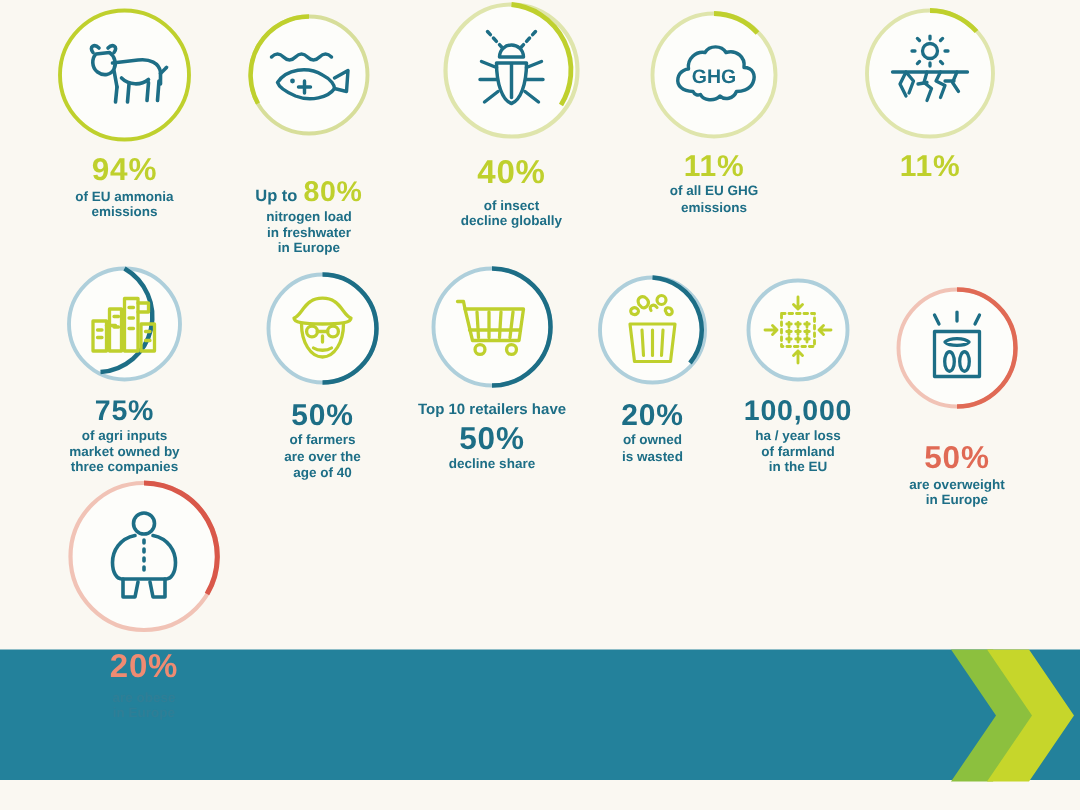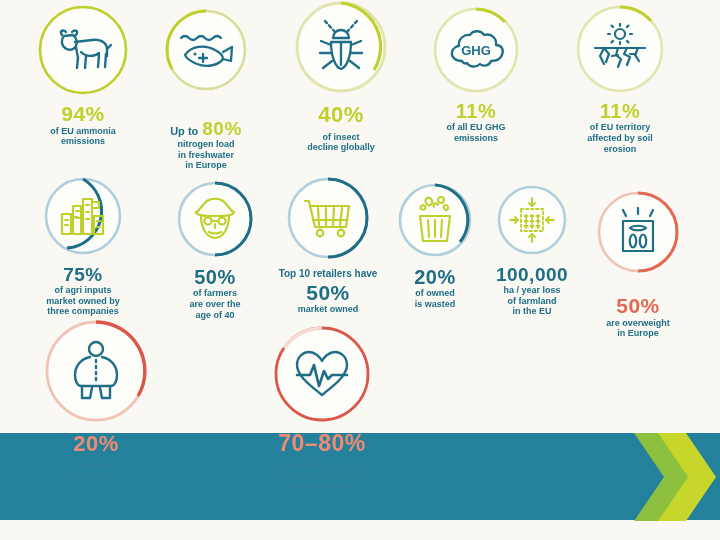--- a/index.html
+++ b/index.html
@@ -209,23 +209,20 @@
           <path d="M14 25 L10 33 L14 41 M14 25 L19 31 L16 39"></path>
           <path d="M28 25 L26 32 L31 36 L28 44"></path>
           <path d="M37 25 L34 31 L40 34 L37 42"></path>
           <path d="M48 25 L45 32 L49 38"></path>
           <path d="M22 33 L28 32 M40 31 L46 31"></path>
         </svg>
       </span>
     </div>
     <div class="caption">
       <span class="pct c-green" style="font-size:20px;">11%</span>
-      <span class="sub c-teal" style="white-space:pre-line;">of EU territory
-affected by soil
-erosion</span>
     </div>
   </div>
 
   <div class="item" style="left:-2px; top:176px; width:170px;">
     <div class="badge" style="width:80px;height:80px;">
       <svg width="80" height="80" viewBox="0 0 80 80">
         <circle cx="40" cy="40" r="37" fill="#fdfdfa" stroke="#aecfdb" stroke-width="2.6"></circle>
         <path d="M40 3 A37 37 0 0 1 24 72" fill="none" stroke="#1d6e86" stroke-width="3"></path>
       </svg>
       <span class="glyph">
@@ -287,21 +284,21 @@
           <path d="M17 12 L18 29 M25 12 L25 29 M33 12 L32 29 M41 12 L39 29"></path>
           <path d="M12 24 L46 24"></path>
           <circle cx="19" cy="37" r="3.3"></circle>
           <circle cx="40" cy="37" r="3.3"></circle>
         </svg>
       </span>
     </div>
     <div class="caption" style="margin-top:8px;">
       <span class="pre c-teal" style="font-size:10px;">Top 10 retailers have</span>
       <span class="pct c-teal" style="font-size:21px; margin-top:1px;">50%</span>
-      <span class="sub c-teal" style="white-space:pre-line;">market owned</span>
+      <span class="sub c-teal" style="white-space:pre-line;">decline share</span>
     </div>
   </div>
 
   <div class="item" style="left:368px; top:182px; width:134px;">
     <div class="badge" style="width:76px;height:76px;">
       <svg width="76" height="76" viewBox="0 0 76 76">
         <circle cx="38" cy="38" r="35" fill="#fdfdfa" stroke="#aecfdb" stroke-width="2.6"></circle>
         <path d="M38 3 A35 35 0 0 1 63 60" fill="none" stroke="#1d6e86" stroke-width="3"></path>
       </svg>
       <span class="glyph">
@@ -388,40 +385,20 @@
         </svg>
       </span>
     </div>
     <div class="caption" style="margin-top:8px;">
       <span class="pct c-band-num" style="font-size:22px;">20%</span>
       <span class="sub c-band-sub" style="white-space:pre-line; margin-top:3px;">are obese
 in Europe</span>
     </div>
   </div>
 
-  <div class="item" style="left:222px; top:324px; width:200px; z-index:7;">
-    <div class="badge" style="width:100px;height:100px;">
-      <svg width="100" height="100" viewBox="0 0 100 100">
-        <circle cx="50" cy="50" r="46" fill="#fdfdfa" stroke="#d9584a" stroke-width="2.8"></circle>
-        <path d="M50 4 A46 46 0 0 0 12 24" fill="none" stroke="#f6ded7" stroke-width="3.2"></path>
-      </svg>
-      <span class="glyph">
-        <svg width="62" height="52" viewBox="0 0 62 52" fill="none" stroke="#1d6e86" stroke-width="2.4" stroke-linecap="round" stroke-linejoin="round">
-          <path d="M31 47 C20 38 6 28 6 17 C6 9 12 4 18 4 C24 4 29 9 31 13 C33 9 38 4 44 4 C50 4 56 9 56 17 C56 28 42 38 31 47 Z"></path>
-          <path d="M6 27 L19 27 L23 17 L28 38 L33 23 L37 31 L41 27 L56 27" stroke-width="2.6"></path>
-        </svg>
-      </span>
-    </div>
-    <div class="caption" style="margin-top:7px;">
-      <span class="pct c-band-num" style="font-size:23px;">70–80%</span>
-      <span class="sub c-band-sub" style="white-space:pre-line; margin-top:3px;">EU health costs are
-caused by diet-related
-chronic diseases</span>
-    </div>
-  </div>
 
   <div class="band"></div>
 
   <div class="chev" style="left:632px; top:427px;">
     <svg width="92" height="100" viewBox="0 0 92 100">
       <path d="M2 6 L30 6 L60 50 L30 94 L2 94 L32 50 Z" fill="#8cc03e"></path>
       <path d="M26 6 L54 6 L84 50 L54 94 L26 94 L56 50 Z" fill="#c6d62b"></path>
     </svg>
   </div>
 

